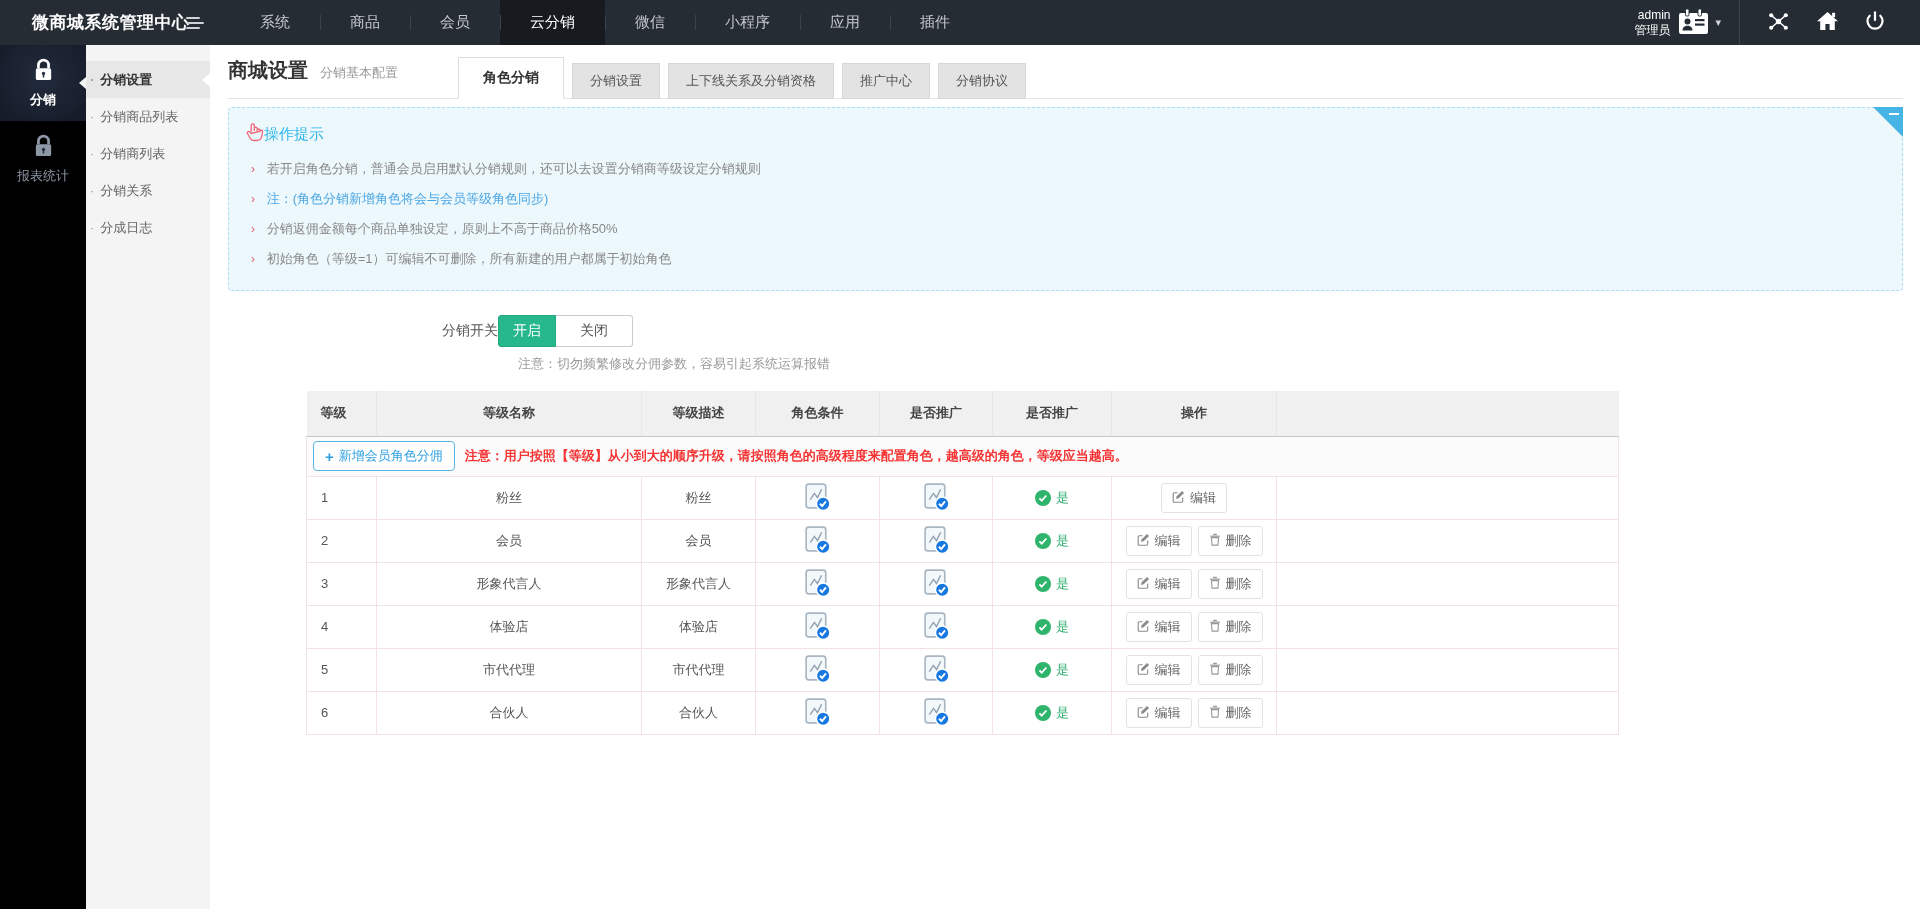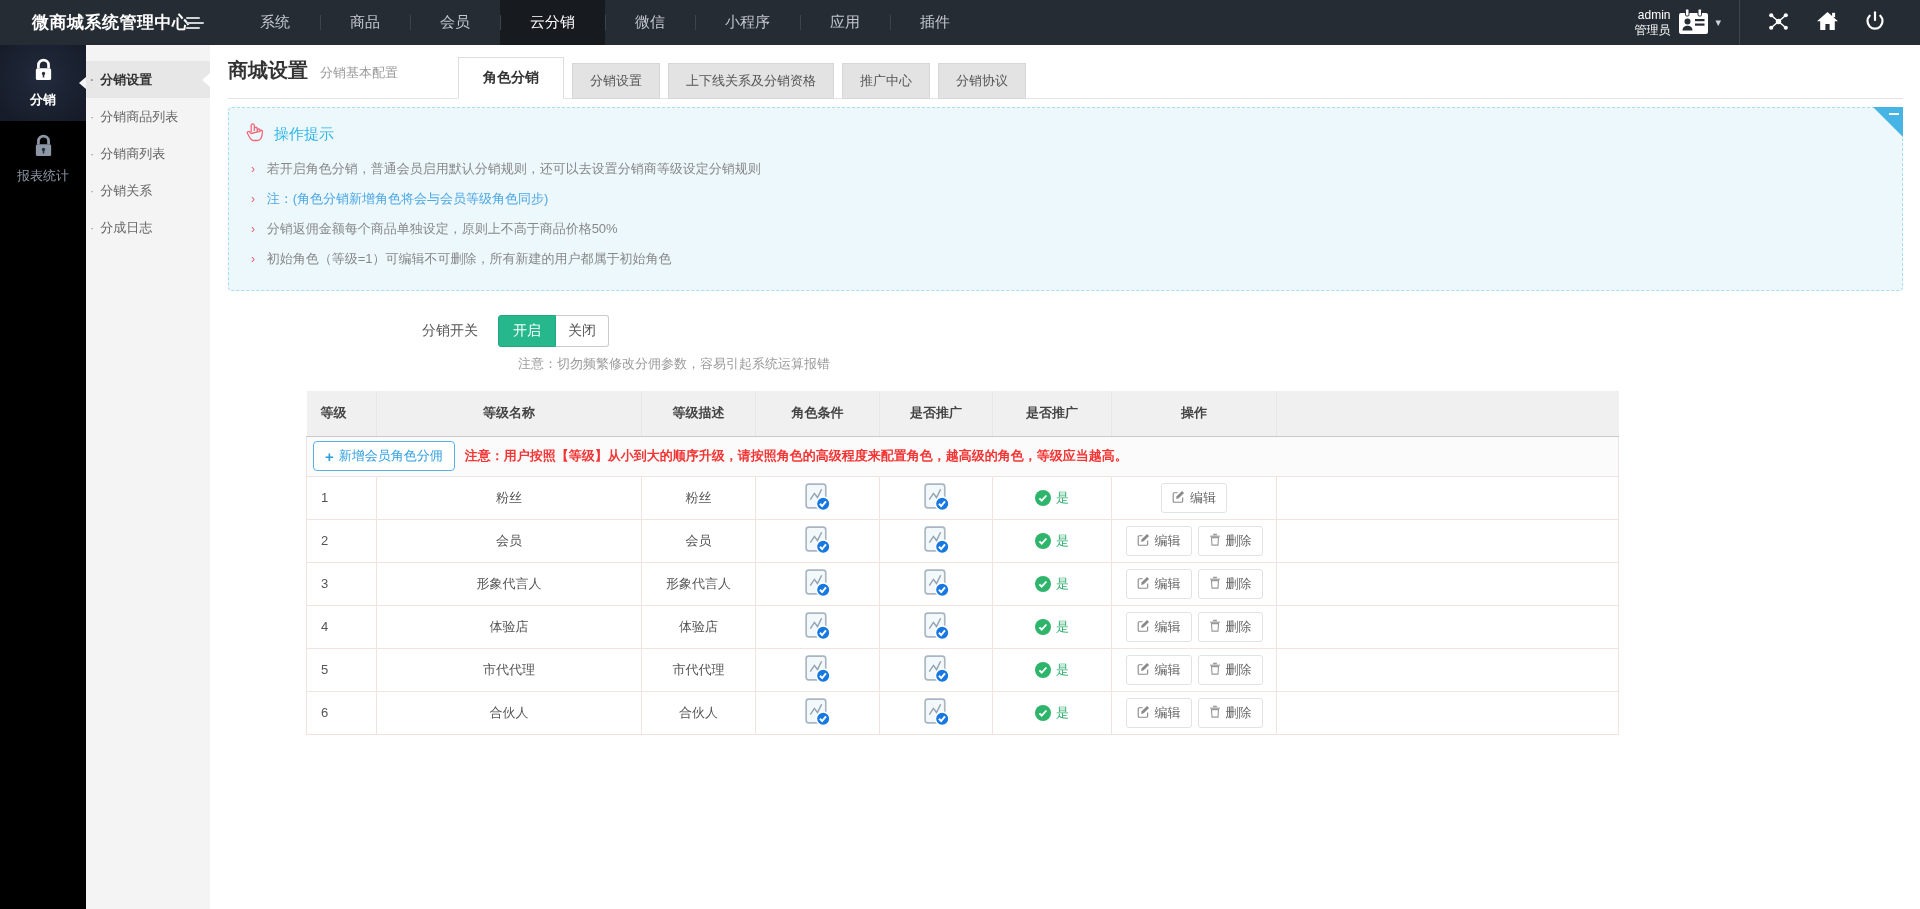--- a/index.html
+++ b/index.html
@@ -63,33 +63,33 @@
     margin-left:8px; cursor:pointer; white-space:nowrap; margin-bottom:-1px; font-size:13px; }
   .tab.active { background:#fff; border:1px solid #ddd; border-bottom:1px solid #fff;
     color:#333; font-weight:bold; font-size:14px; padding:11px 24px; }
 
   
   .notice { position:relative; margin-top:8px; background:#edf8fd; border:1px dashed #a9ddf3;
     border-radius:4px; padding:10px 16px 16px; }
   .notice-fold { position:absolute; top:-1px; right:-1px; width:0; height:0; cursor:pointer;
     border-top:30px solid #47b4e6; border-left:30px solid transparent; }
   .notice-fold i { position:absolute; top:-24px; right:4px; width:10px; height:2px; background:#fff; display:block; }
-  .notice-title { display:flex; align-items:center; gap:10px; color:#2eb5e8; font-size:15px; padding:4px 0 8px; }
+  .notice-title { display:flex; align-items:center; gap:0; color:#2eb5e8; font-size:15px; padding:4px 0 8px; }
   .notice-item { line-height:29px; color:#888; }
   .notice-item .mark { color:#e0606e; margin:0 8px 0 6px; font-size:12px; }
   .notice-item.highlight { color:#4ba6e4; }
 
   
   .form-row { display:flex; align-items:center; margin-top:24px; }
-  .form-label { width:270px; text-align:right; padding-right:20px; color:#555; font-size:14px; }
+  .form-label { width:270px; text-align:right; color:#555; font-size:14px; }
   .toggle { display:inline-flex; }
   .toggle .on { background:#26b78c; border:1px solid #22a87f; color:#fff; padding:6px 14px;
     border-radius:3px 0 0 3px; cursor:pointer; font-size:14px; }
   .toggle .off { background:#fff; border:1px solid #ccc; border-left:none; color:#555;
-    padding:6px 12px; border-radius:0 3px 3px 0; cursor:pointer; font-size:14px; }
+    padding:6px 24px; border-radius:0 3px 3px 0; cursor:pointer; font-size:14px; }
   .form-note { margin:8px 0 0 290px; color:#9a9a9a; }
 
   
   .table-wrap { margin:18px 0 0 78px; width:1313px; }
   table { border-collapse:collapse; table-layout:fixed; width:100%; }
   thead th { background:#f0f0f0; height:45px; font-weight:bold; color:#444; font-size:13px;
     border-right:1px solid #e6e6e6; border-bottom:1px solid #c9c9c9; text-align:center; }
   thead th:last-child { border-right:none; }
   thead th.col-level { text-align:left; padding-left:14px; }
   tr.action-row td { height:40px; background:#fbfbfb; border:1px solid #f1e3e3; padding:0 0 0 6px; }

